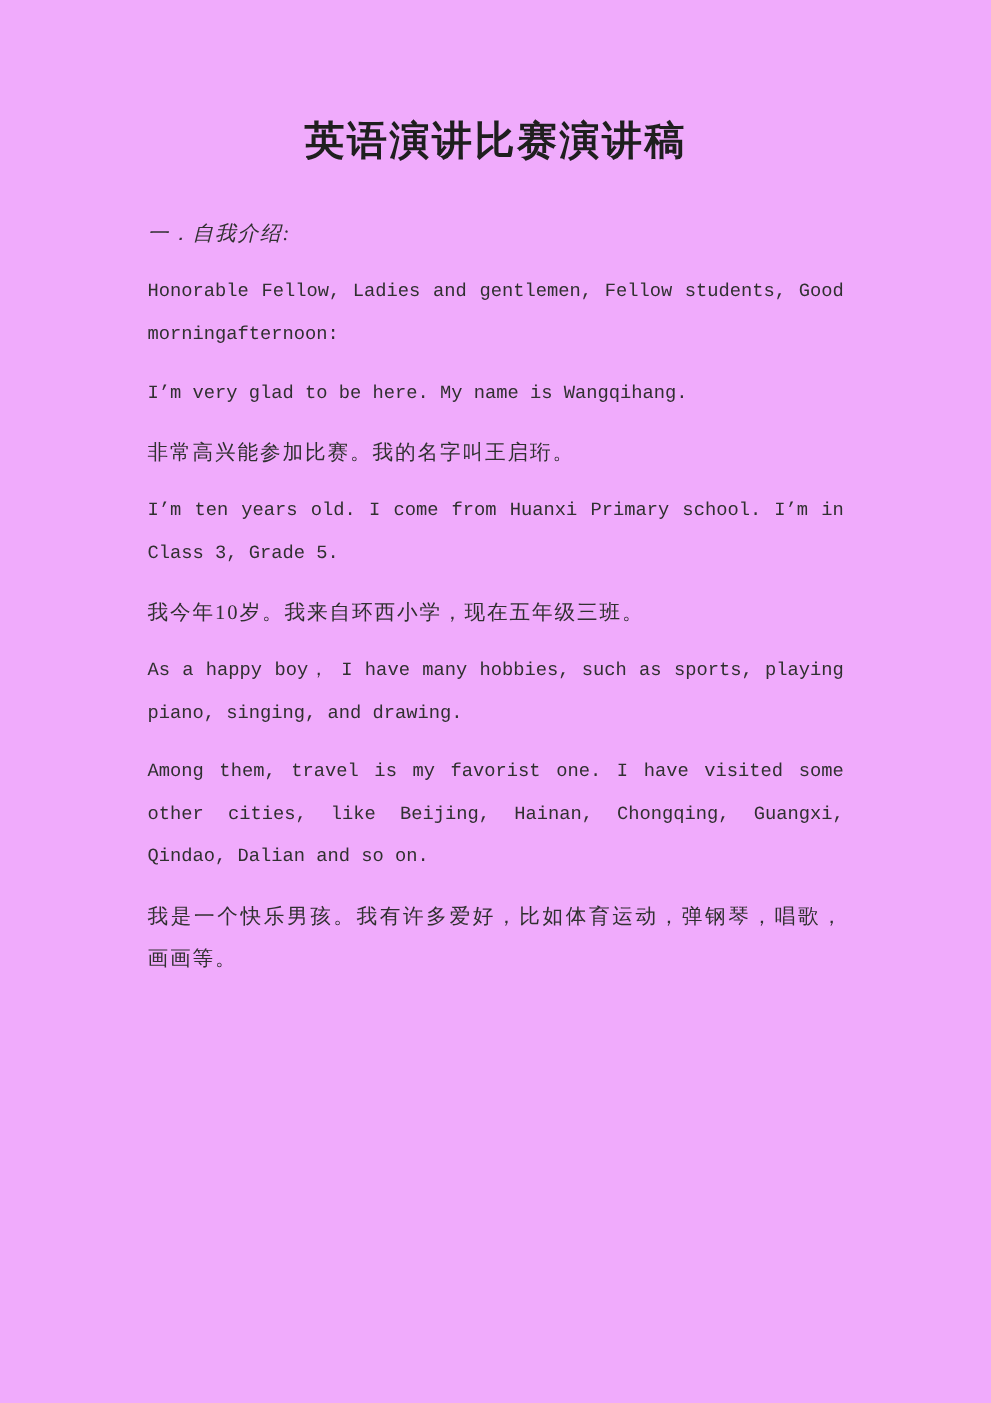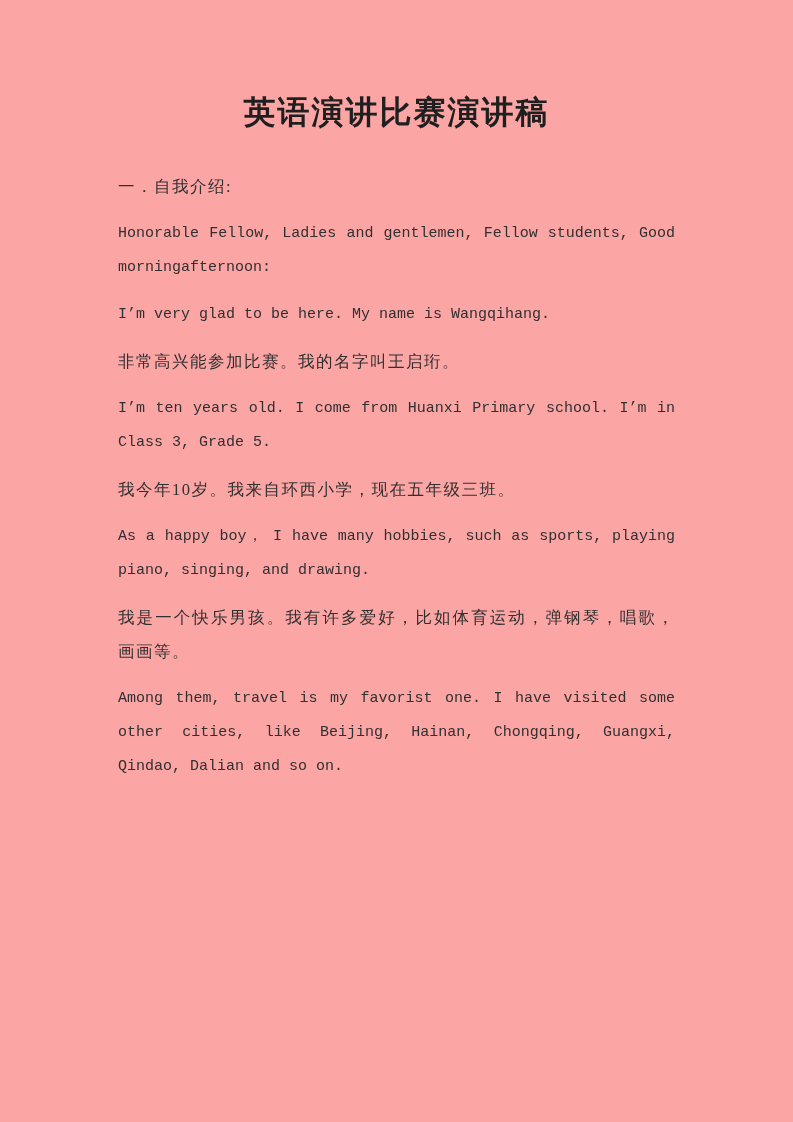--- a/index.html
+++ b/index.html
@@ -5,21 +5,21 @@
   html, body {
     margin: 0;
     padding: 0;
     background: #ffffff;
   }
   .page {
     position: relative;
     width: 793px;
     height: 1122px;
     margin: 0 auto;
-    background: #fca5a5;
+    background: #f0abfc;
     box-sizing: border-box;
     padding: 92px 118px 0 118px;
     overflow: hidden;
   }
   .doc-title {
     margin: 0 0 38px 0;
     text-align: center;
     font-family: "Liberation Serif", "DejaVu Serif", serif;
     font-size: 32px;
     font-weight: bold;
@@ -41,33 +41,34 @@
     font-size: 15px;
   }
   .para.zh {
     font-family: "Liberation Serif", "DejaVu Serif", serif;
     font-size: 16.5px;
     letter-spacing: 1.5px;
   }
   .section-heading {
     text-align: center;
     margin-bottom: 13px;
+    font-style: italic;
   }
 </style>
 </head>
 <body>
 
 <div class="page">
   <h1 class="doc-title">英语演讲比赛演讲稿</h1>
 
   <p class="para zh section-heading">一．自我介绍:</p>
 
   <div id="paragraph-list">
       <p class="para en">Honorable Fellow, Ladies and gentlemen, Fellow students, Good morningafternoon:</p>
       <p class="para en">I’m very glad to be here. My name is Wangqihang.</p>
       <p class="para zh">非常高兴能参加比赛。我的名字叫王启珩。</p>
       <p class="para en">I’m ten years old. I come from Huanxi Primary school. I’m in Class 3, Grade 5.</p>
       <p class="para zh">我今年10岁。我来自环西小学，现在五年级三班。</p>
       <p class="para en">As a happy boy， I have many hobbies, such as sports, playing piano, singing, and drawing.</p>
+      <p class="para en">Among them, travel is my favorist one. I have visited some other cities, like Beijing, Hainan, Chongqing, Guangxi, Qindao, Dalian and so on.</p>
       <p class="para zh">我是一个快乐男孩。我有许多爱好，比如体育运动，弹钢琴，唱歌，画画等。</p>
-      <p class="para en">Among them, travel is my favorist one. I have visited some other cities, like Beijing, Hainan, Chongqing, Guangxi, Qindao, Dalian and so on.</p>
     </div>
 </div>
 
 </body></html>

